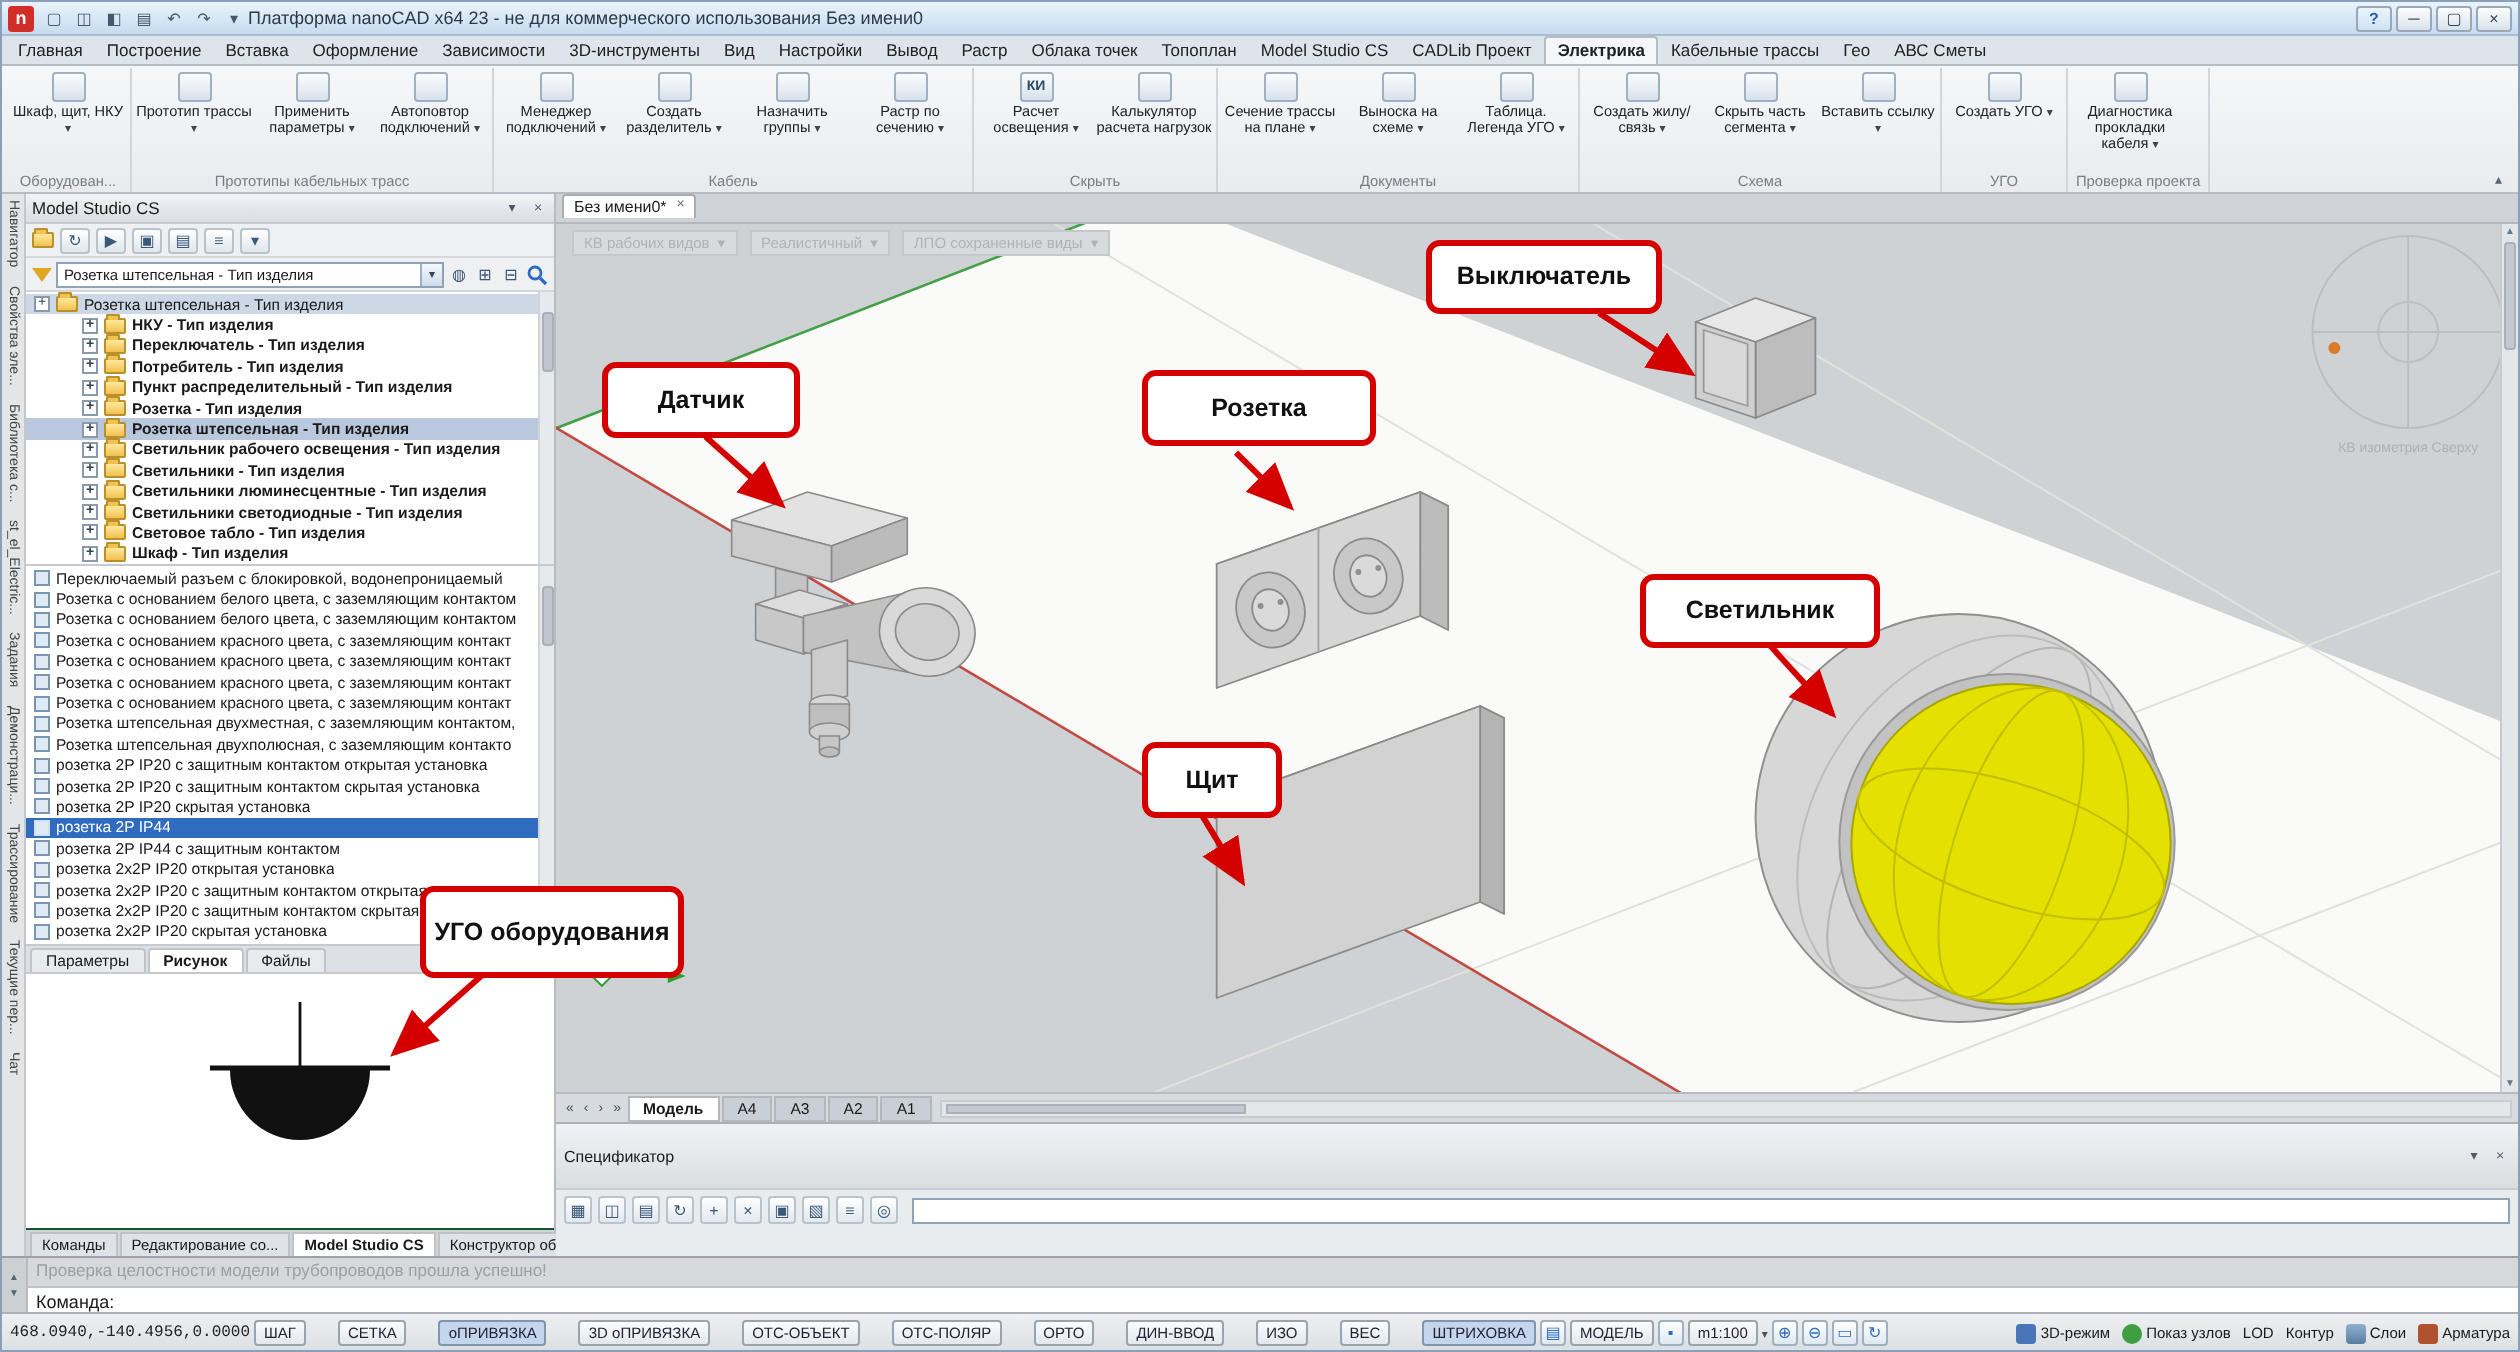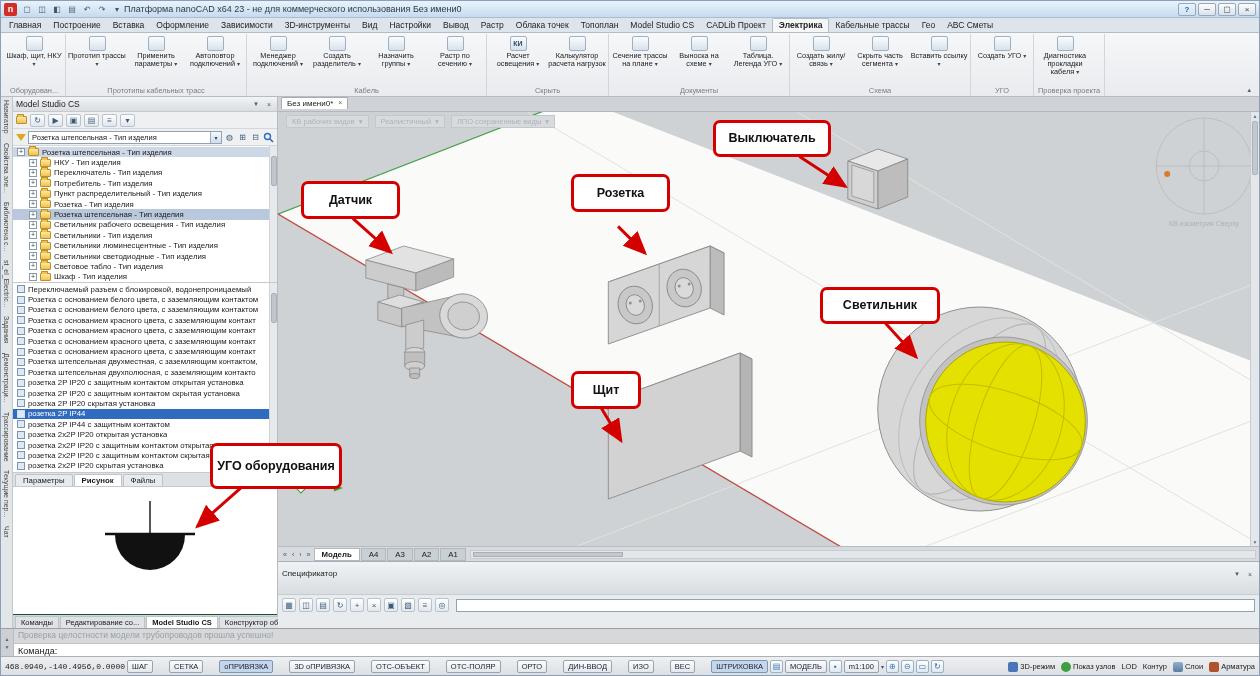--- a/index.html
+++ b/index.html
@@ -47,21 +47,21 @@
   .folder-ic::before{content:"";position:absolute;top:-3px;left:0;width:5px;height:2px;background:#f2c14e;border:1px solid #b8902e;border-bottom:none;border-radius:1px 1px 0 0;}
   .lp-filter{height:17px;display:flex;align-items:center;gap:2px;padding:0 3px;border-bottom:1px solid #d5d8db;}
   .funnel{width:0;height:0;border-left:5px solid transparent;border-right:5px solid transparent;border-top:7px solid #e0a820;flex:none;}
   .combo{flex:1;height:13px;background:#fff;border:1px solid #8fa3b5;display:flex;align-items:center;font-size:7.5px;padding-left:3px;white-space:nowrap;overflow:hidden;}
   .combo .cv{flex:1;overflow:hidden;text-overflow:ellipsis;}
   .combo-arrow{width:11px;height:100%;background:linear-gradient(#f4f8fc,#cfdceb);border-left:1px solid #9ab0c4;font-size:6px;display:flex;align-items:center;justify-content:center;color:#345;flex:none;}
   .mini-ic{font-size:8px;color:#3a5a7a;width:11px;text-align:center;}
 
   .tree{height:137px;background:#fff;border-bottom:1px solid #c6cace;overflow:hidden;position:relative;padding-top:1px;}
   .trow{height:10.4px;display:flex;align-items:center;gap:3px;padding-left:4px;white-space:nowrap;cursor:default;}
-  .trow.ind{padding-left:16px;}
+  .trow.ind{padding-left:28px;font-weight:bold;}
   .trow.selected{background:#cdd8e6;}
   .trow.highlight{background:#b9c8dc;}
   .expand-ic{width:8px;height:8px;border:1px solid #8a9aaa;background:#fff;font-size:7px;line-height:6px;text-align:center;color:#345;flex:none;}
   .trow-label,.lrow-label{font-size:7.8px;overflow:hidden;}
   .sb{position:absolute;right:0;top:0;bottom:0;width:8px;background:#e7eaec;border-left:1px solid #d0d4d8;}
   .sb::before{content:"";position:absolute;top:10px;left:1px;width:4px;height:28px;background:#c0c6cc;border:1px solid #a8b0b8;border-radius:2px;}
 
   .list{height:190px;background:#fff;border-bottom:1px solid #c6cace;overflow:hidden;position:relative;padding-top:1px;}
   .lrow{height:10.4px;display:flex;align-items:center;gap:3px;padding-left:4px;white-space:nowrap;cursor:default;}
   .lrow.selected{background:#2f6bbf;color:#fff;}
@@ -90,21 +90,21 @@
   .vthumb{width:6px;height:54px;background:#c3c9cf;border:1px solid #a9b1b9;border-radius:2px;margin-top:2px;}
   .vspace{flex:1;}
   .sheet-row{height:15px;background:#d7dade;display:flex;align-items:center;padding-left:3px;border-top:1px solid #b8bcc0;gap:1px;}
   .snav{font-size:7px;color:#456;padding:0 2px;}
   .sheet-tab{font-size:7.8px;padding:1px 7px;background:#c8cfd5;border:1px solid #b2b8be;cursor:default;}
   .sheet-tab.active{background:#fff;font-weight:bold;}
   .hscroll{flex:1;height:9px;background:#e4e7e9;border:1px solid #c8ccd0;margin:0 3px;position:relative;}
   .hthumb{position:absolute;left:2px;top:1px;width:150px;height:5px;background:#c3c9cf;border:1px solid #a9b1b9;}
 
   .spec{height:67px;border-top:1px solid #aab0b6;display:flex;flex-direction:column;background:#e9ecee;}
-  .spec-header{height:28px;background:linear-gradient(#f0f3f5,#d8dde1);font-size:8px;display:flex;align-items:flex-end;padding:16px 4px;border-bottom:1px solid #c8ccd0;gap:3px;}
+  .spec-header{height:28px;background:linear-gradient(#f0f3f5,#d8dde1);font-size:8px;display:flex;align-items:center;padding:16px 4px;border-bottom:1px solid #c8ccd0;gap:3px;}
   .spec-header .ttl{flex:1;}
   .spec-tools{height:20px;display:flex;align-items:center;gap:3px;padding:0 4px;}
   .spec-ic{width:14px;height:14px;border:1px solid #b9c3cc;background:linear-gradient(#fff,#e2e8ee);font-size:8px;color:#3a5a7a;display:flex;align-items:center;justify-content:center;border-radius:2px;}
   .spec-input{flex:1;height:13px;background:#fff;border:1px solid #8fa3b5;margin-left:4px;}
   .spec-body{flex:1;}
 
   
   .command{height:28px;display:flex;border-top:1px solid #9aa0a6;background:#d6d8da;}
   .cmd-gutter{width:13px;background:#cdd0d3;border-right:1px solid #b8bcc0;display:flex;flex-direction:column;align-items:center;justify-content:center;font-size:5px;color:#567;gap:2px;}
   .cmd-lines{flex:1;display:flex;flex-direction:column;min-width:0;}
@@ -848,17 +848,17 @@
       <line x1="800" y1="156" x2="846" y2="186"></line>
       <line x1="352" y1="218" x2="390" y2="252"></line>
       <line x1="618" y1="226" x2="645" y2="253"></line>
       <line x1="601" y1="408" x2="621" y2="441"></line>
       <line x1="886" y1="323" x2="917" y2="357"></line>
       <line x1="240" y1="488" x2="196" y2="527"></line>
     </g>
   </svg>
   <div class="callout" style="left:712px;top:119px;width:118px;height:37px;">Выключатель</div>
   <div class="callout" style="left:300px;top:180px;width:99px;height:38px;">Датчик</div>
-  <div class="callout" style="left:570px;top:173px;width:99px;height:38px;">Розетка</div>
+  <div class="callout" style="left:570px;top:184px;width:117px;height:38px;">Розетка</div>
   <div class="callout" style="left:570px;top:370px;width:70px;height:38px;">Щит</div>
   <div class="callout" style="left:209px;top:442px;width:132px;height:46px;">УГО оборудования</div>
   <div class="callout" style="left:819px;top:286px;width:120px;height:37px;">Светильник</div>
 </div>
 
 </body></html>

